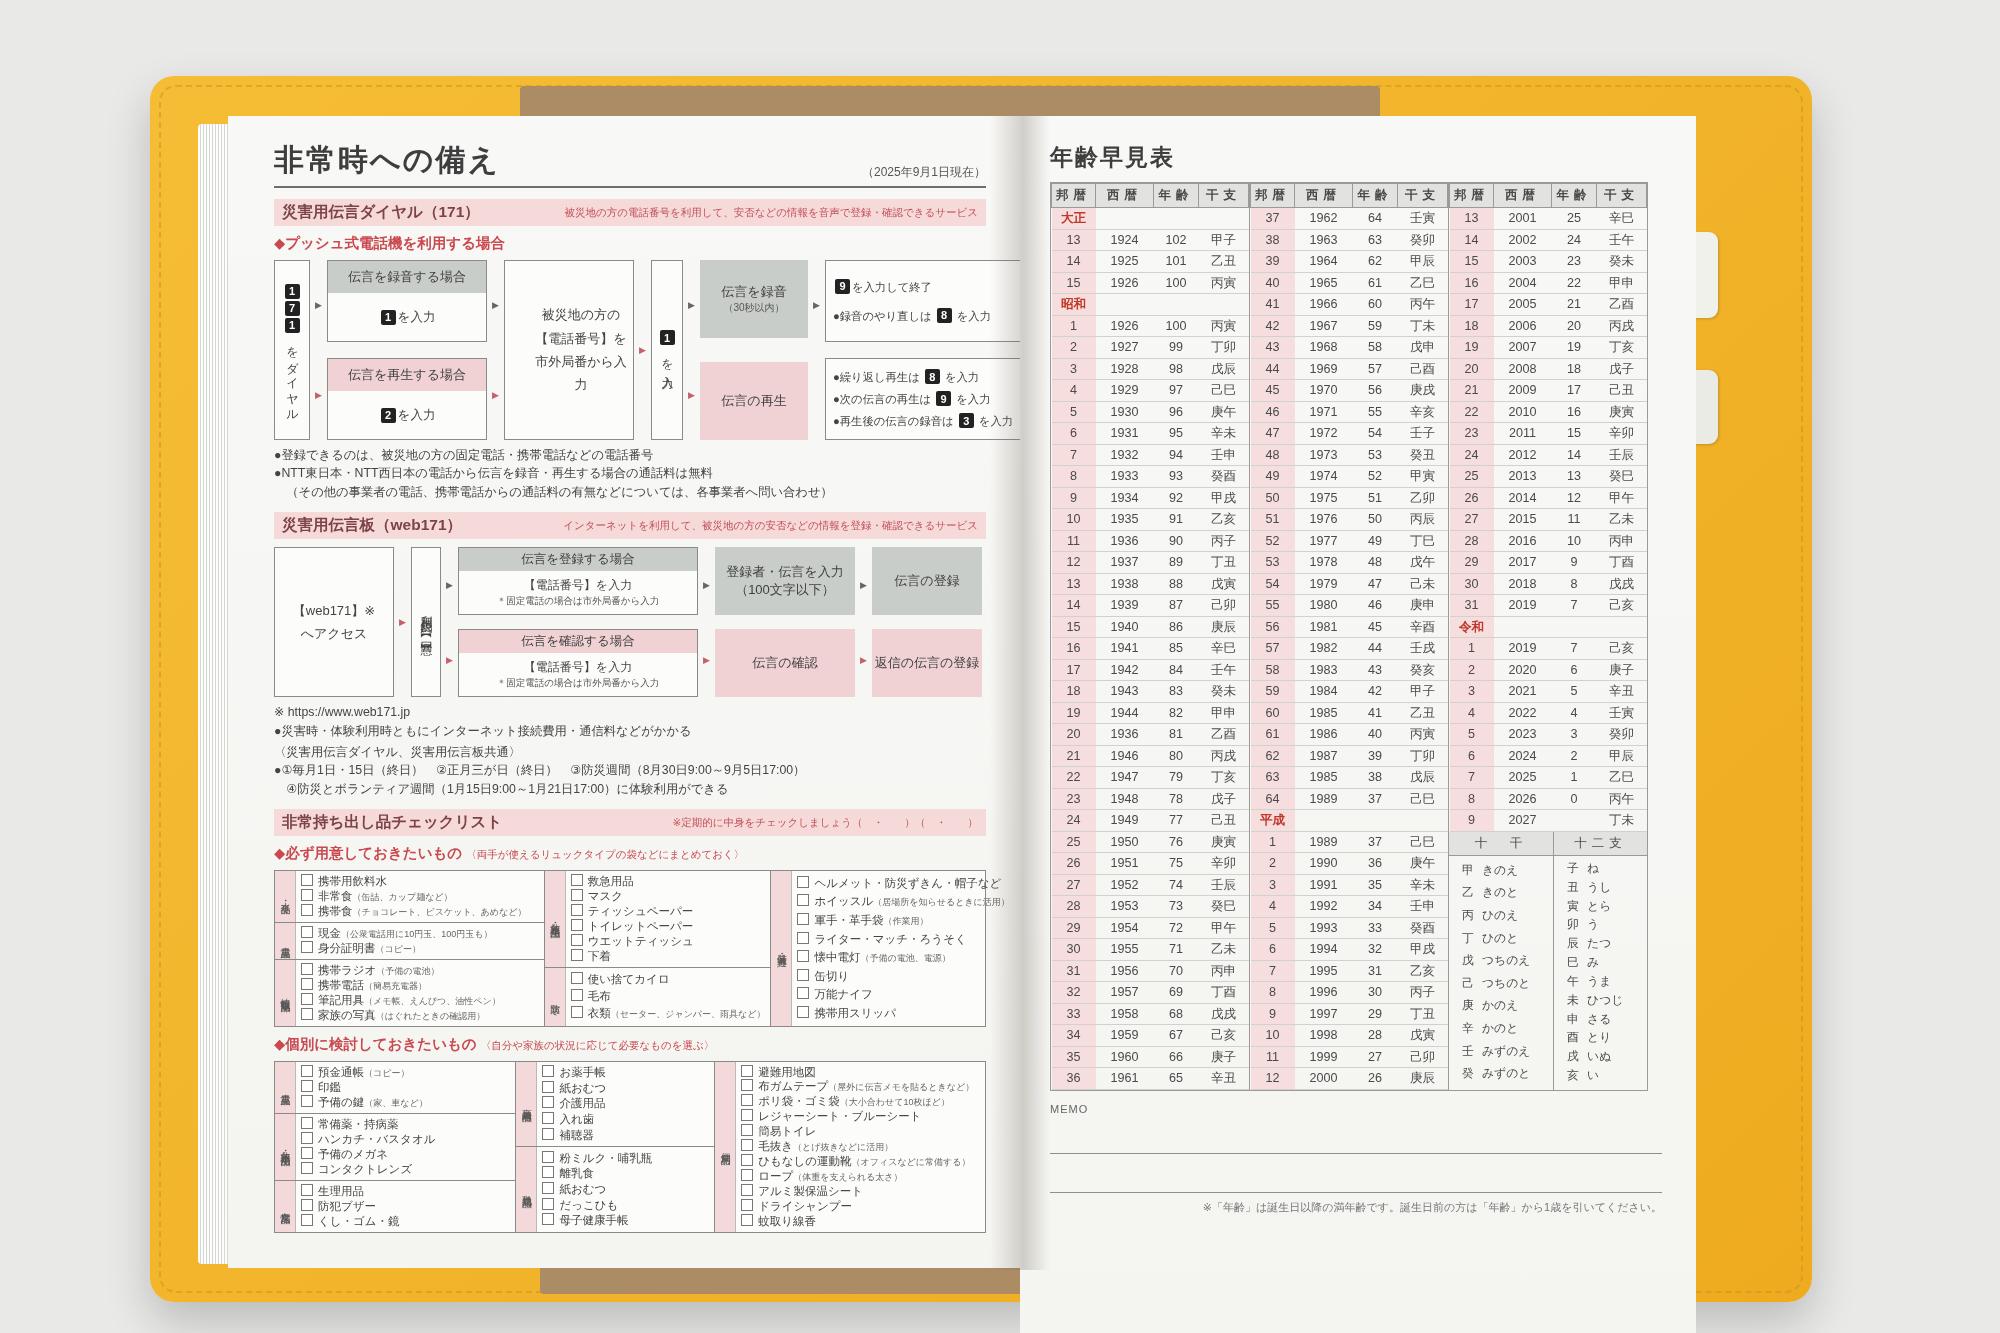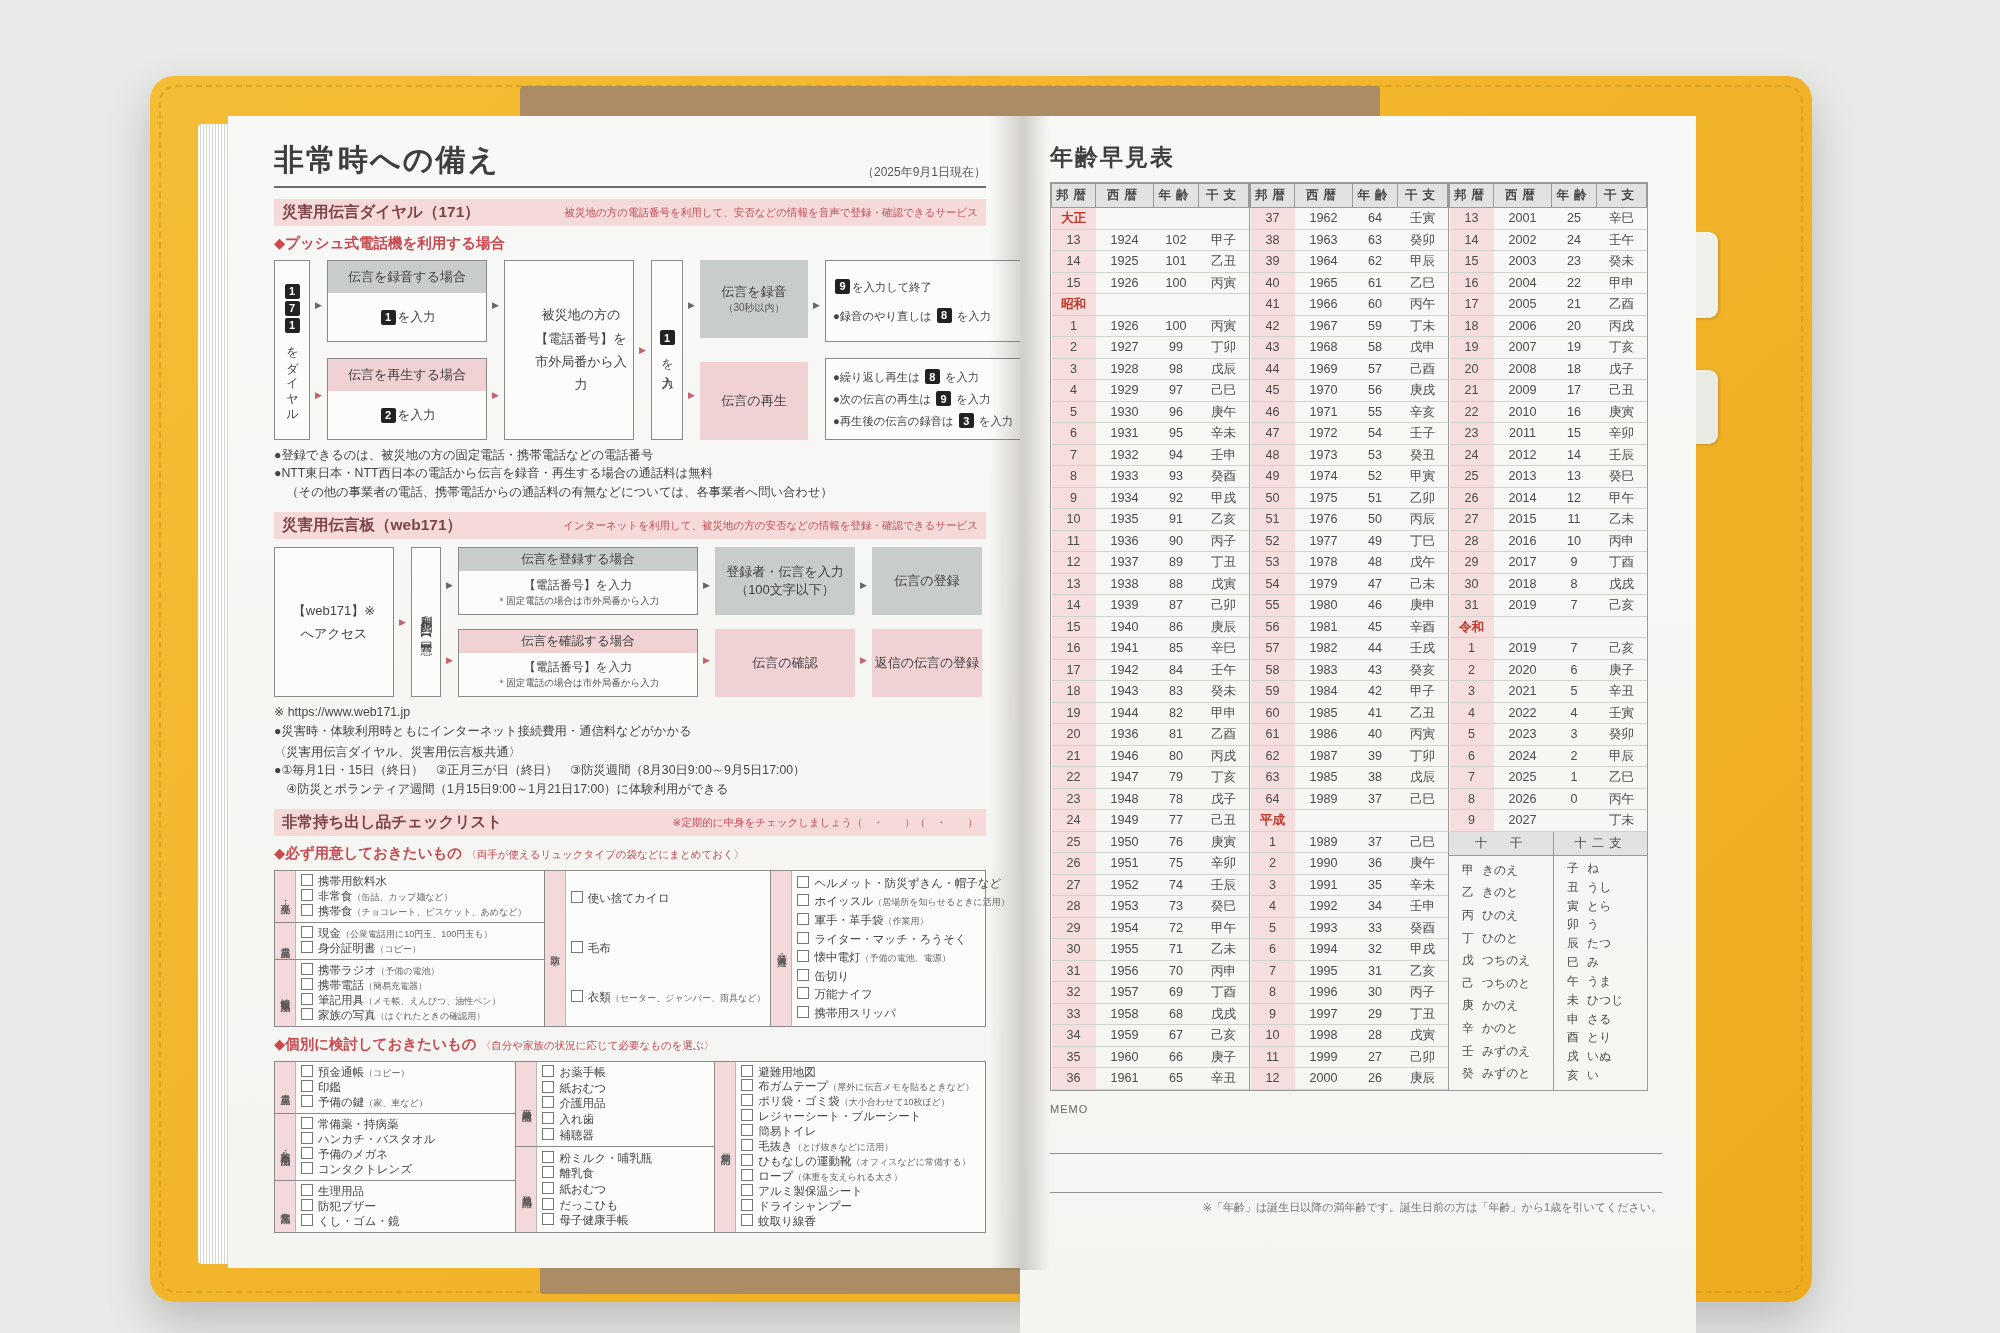--- a/index.html
+++ b/index.html
@@ -313,20 +313,33 @@
               <div class="cli"><span class="cb"></span>携帯ラジオ<span class="inote">（予備の電池）</span></div>
               <div class="cli"><span class="cb"></span>携帯電話<span class="inote">（簡易充電器）</span></div>
               <div class="cli"><span class="cb"></span>筆記用具<span class="inote">（メモ帳、えんぴつ、油性ペン）</span></div>
               <div class="cli"><span class="cb"></span>家族の写真<span class="inote">（はぐれたときの確認用）</span></div>
             </div>
           </div>
         </div>
         <div class="clg">
           <div class="cls">
             <div class="clcat">
+              <span>救急・衛生用品</span>
+            </div>
+            <div class="clitems">
+              <div class="cli"><span class="cb"></span>救急用品</div>
+              <div class="cli"><span class="cb"></span>マスク</div>
+              <div class="cli"><span class="cb"></span>ティッシュペーパー</div>
+              <div class="cli"><span class="cb"></span>トイレットペーパー</div>
+              <div class="cli"><span class="cb"></span>ウエットティッシュ</div>
+              <div class="cli"><span class="cb"></span>下着</div>
+            </div>
+          </div>
+          <div class="cls">
+            <div class="clcat">
               <span>防寒</span>
             </div>
             <div class="clitems">
               <div class="cli"><span class="cb"></span>使い捨てカイロ</div>
               <div class="cli"><span class="cb"></span>毛布</div>
               <div class="cli"><span class="cb"></span>衣類<span class="inote">（セーター、ジャンパー、雨具など）</span></div>
             </div>
           </div>
         </div>
         <div class="clg">

